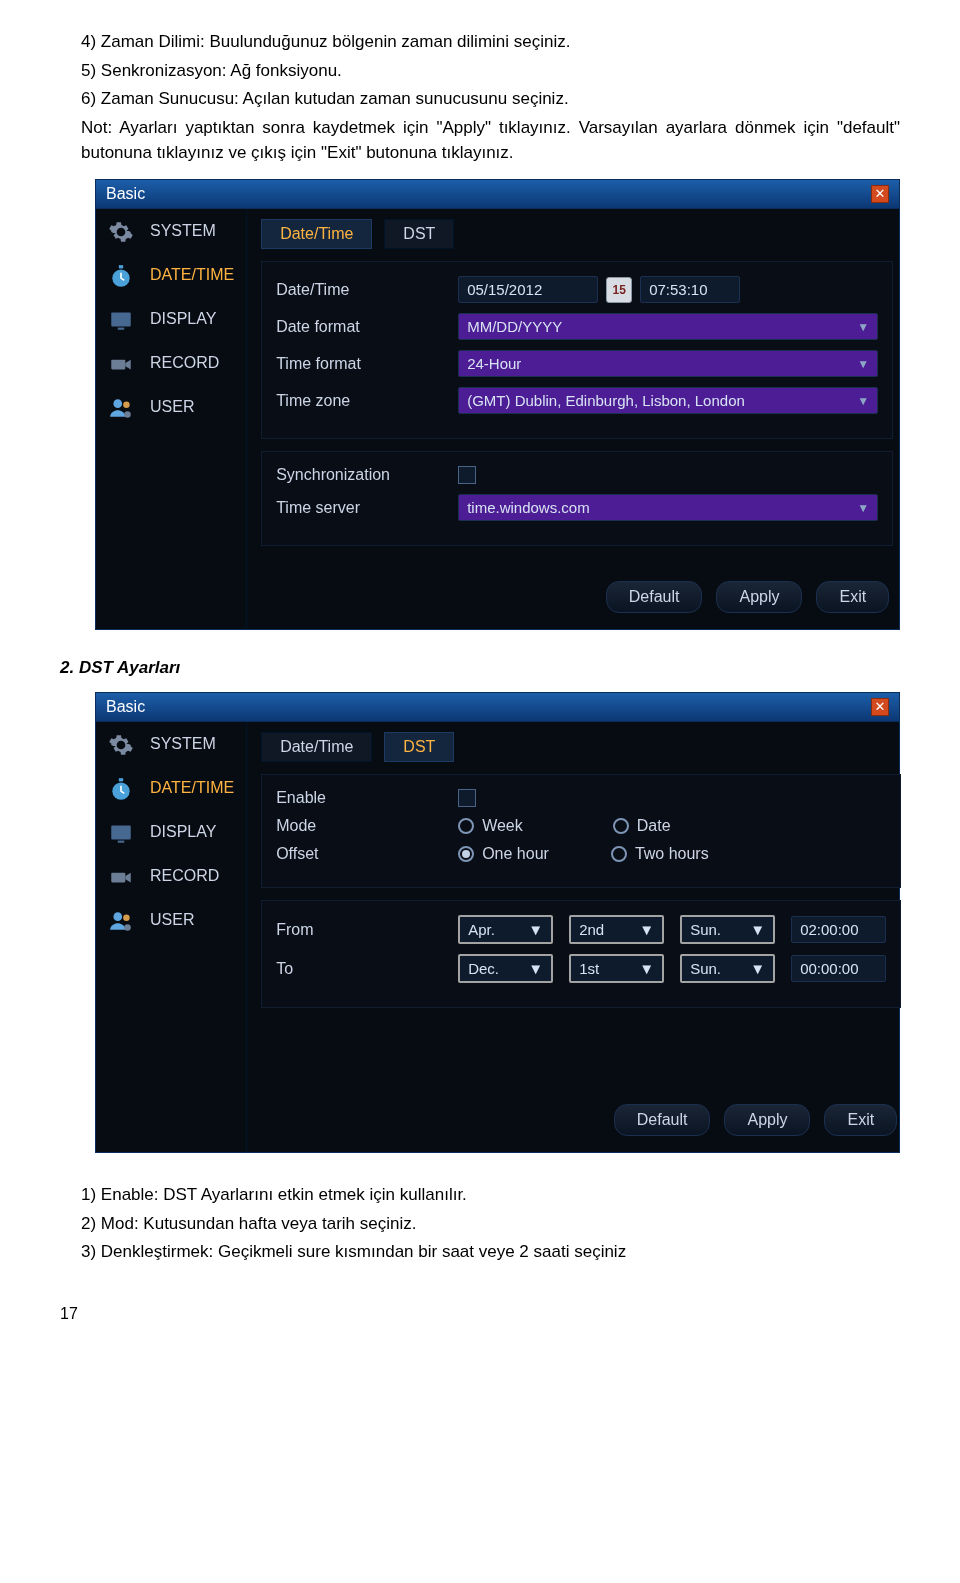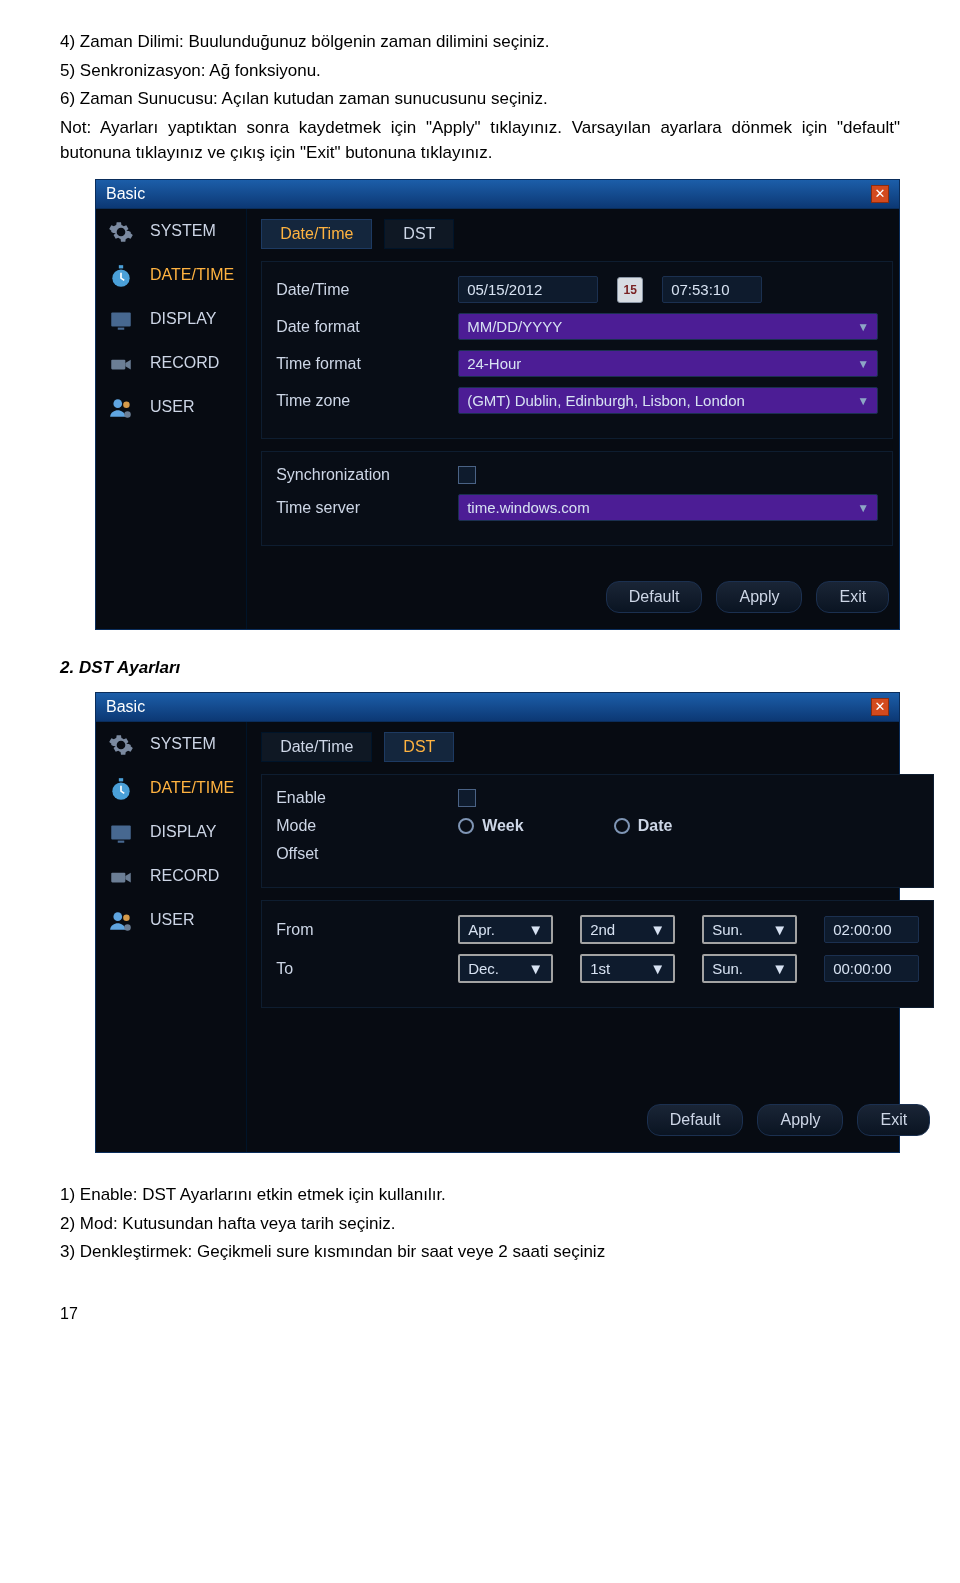--- a/index.html
+++ b/index.html
@@ -1,48 +1,48 @@
 <!DOCTYPE html>
 <html><head>
 <meta charset="utf-8">
 <style>
   *{box-sizing:border-box;margin:0;padding:0;}
   body{background:#fff;font-family:Arial,Helvetica,sans-serif;width:960px;margin:0 auto;color:#000;padding:30px 60px 60px 60px;}
-  .doc-text{font-size:17px;line-height:1.45;margin-bottom:4px;}
+  .doc-text{font-size:17px;line-height:1.45;margin-bottom:4px;margin-left:21px;}
   .doc-text.justify{text-align:justify;}
   .heading{font-size:17px;font-weight:bold;font-style:italic;margin:28px 0 10px 0;}
   .panel-wrap{margin:14px 0 2px 0;padding-left:35px;}
   .panel{border:1px solid #0a2d5b;background:#070b12;color:#cdd6e6;}
   .panel-title{background:linear-gradient(#1c5ea9,#0c3874);color:#fff;padding:5px 10px;font-size:16px;display:flex;justify-content:space-between;align-items:center;border-bottom:1px solid #0a2d5b;}
   .close-btn{width:18px;height:18px;background:#d34a1e;border:1px solid #8c2c0f;color:#fff;font-size:13px;line-height:15px;text-align:center;cursor:pointer;}
   .panel-body{display:flex;}
   .sidebar{width:180px;border-right:1px solid #001429;}
   .sidebar-item{display:flex;align-items:center;gap:16px;padding:10px 12px;font-size:16px;cursor:pointer;color:#cdd6e6;}
   .sidebar-item.active{color:#ffb340;}
   .side-icon{width:26px;height:24px;display:inline-block;}
   .content{flex:1;padding:10px 14px 14px 14px;position:relative;min-height:420px;}
   .tabs{display:flex;gap:12px;margin-bottom:12px;}
   .tab{padding:5px 18px;font-size:16px;border:1px solid #001429;background:#0f1824;color:#cdd6e6;cursor:pointer;}
   .tab.active{color:#ffb340;background:#14263d;border-color:#1d3a62;}
   .group{border:1px solid #0e1d30;padding:14px 14px;margin-bottom:12px;background:#080d16;}
   .row{display:flex;align-items:center;margin-bottom:10px;}
   .row-label{width:182px;font-size:16px;color:#cdd6e6;}
-  .field{display:flex;align-items:center;gap:19px;flex:1;}
+  .field{display:flex;align-items:center;gap:8px;flex:1;}
   .tbox{background:#0e1b2d;border:1px solid #1b3050;color:#d7e2f2;padding:4px 8px;font-size:15px;border-radius:2px;}
   .date-box{width:140px;}
   .time-box{width:100px;}
   .select{background:#4c1d95;border:1px solid #1b3050;color:#d7e2f2;padding:4px 8px;font-size:15px;display:flex;align-items:center;justify-content:space-between;border-radius:2px;}
   .select.full{width:420px;}
   .select .arrow{font-size:12px;color:#8da6c6;}
   .sel-sm{width:95px;display:inline-flex;align-items:center;justify-content:space-between;background:#0e1b2d;border:2px solid #a3a3a3;color:#d7e2f2;padding:4px 8px;font-size:15px;border-radius:2px;margin-right:8px;}
   .cal-icon{width:26px;height:26px;background:#d8dde3;display:inline-flex;align-items:center;justify-content:center;border-radius:3px;border:1px solid #8a95a5;font-size:12px;color:#7a2323;font-weight:bold;}
   .chk{width:18px;height:18px;border:1px solid #4a6285;background:#0e1b2d;display:inline-block;}
   .radio{width:16px;height:16px;border:2px solid #7f95b5;border-radius:50%;display:inline-block;margin-right:8px;}
   .radio.sel::after{content:"";display:block;width:8px;height:8px;background:#c3d2e7;border-radius:50%;margin:2px;}
-  .radio-group{display:flex;align-items:center;gap:30px;font-weight:bold;}
+  .radio-group{display:flex;align-items:center;gap:30px;}
   .rlbl{display:inline-flex;align-items:center;font-size:16px;color:#cdd6e6;}
   .btnbar{position:absolute;right:18px;bottom:16px;display:flex;gap:14px;}
   .btn{background:linear-gradient(#1a2536,#0a1422);border:1px solid #1b3050;color:#cdd6e6;padding:6px 22px;font-size:16px;border-radius:13px;cursor:pointer;}
   .pgnum{text-align:left;font-size:16px;margin-top:40px;}
   .icon-gear{fill:#7b8aa0;}
   .icon-clock{fill:#5fb6e6;}
   .icon-tv{fill:#5a7da6;}
   .icon-cam{fill:#6b7e95;}
   .icon-user{fill:#5fa5e0;}
 </style>
@@ -239,20 +239,32 @@
                   </span>
               <span class="rlbl" style="margin-left:60px;">
                     <span class="radio"></span>
                     <span>Date</span>
                   </span>
             </div>
           </div>
         </div>
         <div class="row">
           <div class="row-label">Offset</div>
+          <div class="field">
+            <div class="radio-group">
+              <span class="rlbl">
+                    <span class="radio sel"></span>
+                    <span>One hour</span>
+                  </span>
+              <span class="rlbl" style="margin-left:32px;">
+                    <span class="radio"></span>
+                    <span>Two hours</span>
+                  </span>
+            </div>
+          </div>
         </div>
       </div>
       <div class="group">
         <div class="row">
           <div class="row-label">From</div>
           <div class="field">
             <span class="sel-sm">
                   <span>Apr.</span>
                   <span class="arrow">▼</span>
                 </span>

